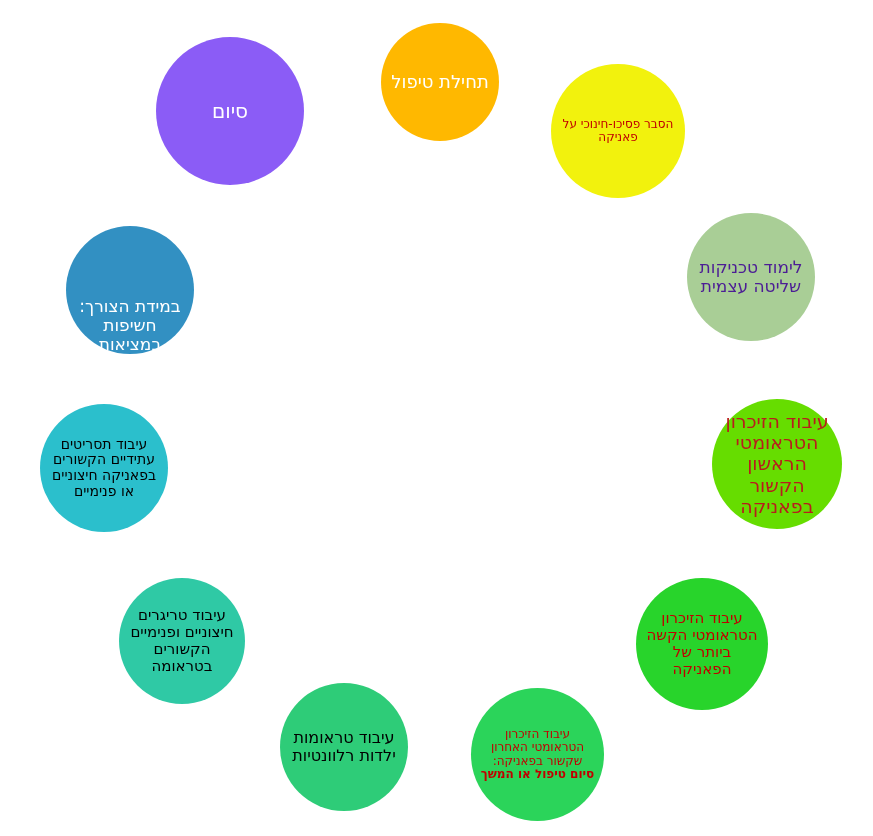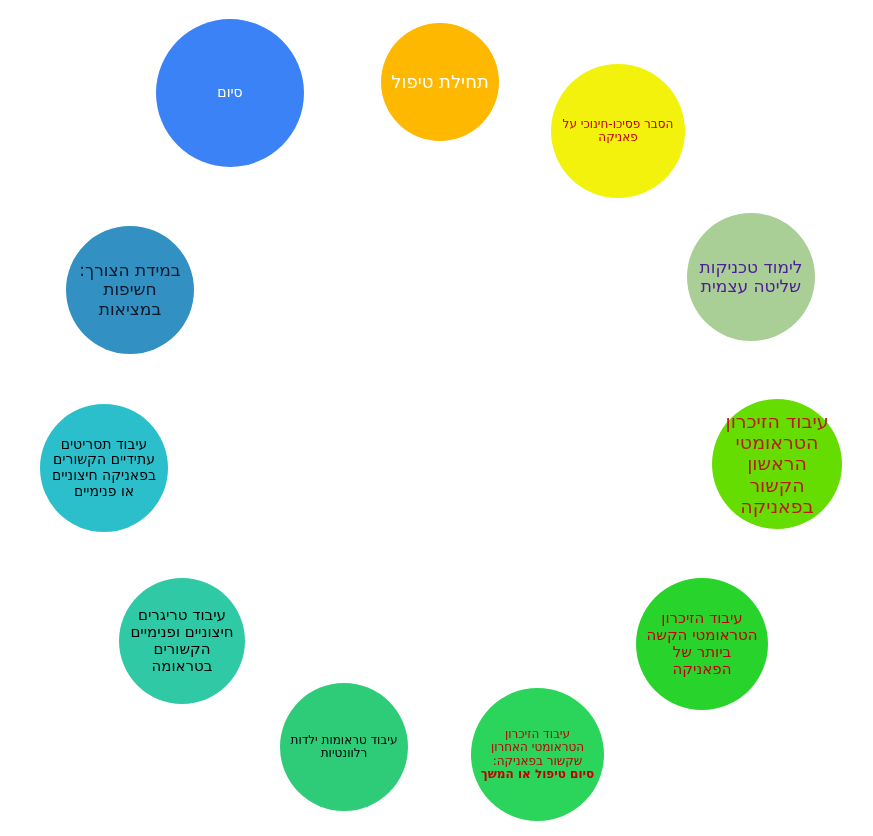--- a/index.html
+++ b/index.html
@@ -58,28 +58,28 @@
     </div>
     <div class="node" style="left: 712px; top: 399px; width: 130px; height: 130px; background: rgb(102, 221, 0); color: #b91c1c; font-size: 19px;">
       <span class="txt">עיבוד הזיכרון הטראומטי הראשון הקשור בפאניקה</span>
     </div>
     <div class="node" style="left: 636px; top: 578px; width: 132px; height: 132px; background: rgb(40, 212, 43); color: rgb(192, 0, 0); font-size: 15px;">
       <span class="txt">עיבוד הזיכרון הטראומטי הקשה ביותר של הפאניקה</span>
     </div>
     <div class="node" style="left: 471px; top: 688px; width: 133px; height: 133px; background: rgb(43, 212, 90); color: rgb(192, 0, 0); font-size: 12px;">
       <span class="txt"><span>עיבוד הזיכרון הטראומטי האחרון שקשור בפאניקה: </span><span class="bold">סיום טיפול או המשך</span></span>
     </div>
-    <div class="node" style="left: 280px; top: 683px; width: 128px; height: 128px; background: rgb(46, 204, 120); color: rgb(0, 0, 0); font-size: 12px;">
+    <div class="node" style="left: 280px; top: 683px; width: 128px; height: 128px; background: rgb(46, 204, 120); color: rgb(0, 0, 0); font-size: 16px;">
       <span class="txt">עיבוד טראומות ילדות רלוונטיות</span>
     </div>
     <div class="node" style="left: 119px; top: 578px; width: 126px; height: 126px; background: rgb(47, 201, 165); color: rgb(0, 0, 0); font-size: 15px;">
       <span class="txt">עיבוד טריגרים חיצוניים ופנימיים הקשורים בטראומה</span>
     </div>
     <div class="node" style="left: 40px; top: 404px; width: 128px; height: 128px; background: rgb(43, 191, 204); color: rgb(0, 0, 0); font-size: 14px;">
       <span class="txt">עיבוד תסריטים עתידיים הקשורים בפאניקה חיצוניים או פנימיים</span>
     </div>
-    <div class="node" style="left: 66px; top: 226px; width: 128px; height: 128px; background: rgb(50, 144, 194); color: #0f172a; font-size: 17px;">
+    <div class="node" style="left: 66px; top: 226px; width: 128px; height: 128px; background: rgb(50, 144, 194); color: #ffffff; font-size: 17px; align-items: flex-end;">
       <span class="txt">במידת הצורך: חשיפות במציאות</span>
     </div>
-    <div class="node" style="left: 156px; top: 19px; width: 148px; height: 148px; background: #3b82f6; color: rgb(255, 255, 255); font-size: 14px;">
+    <div class="node" style="left: 156px; top: 37px; width: 148px; height: 148px; background: #8b5cf6; color: rgb(255, 255, 255); font-size: 20px;">
       <span class="txt">סיום</span>
     </div>
   </div>
 
 </body></html>

